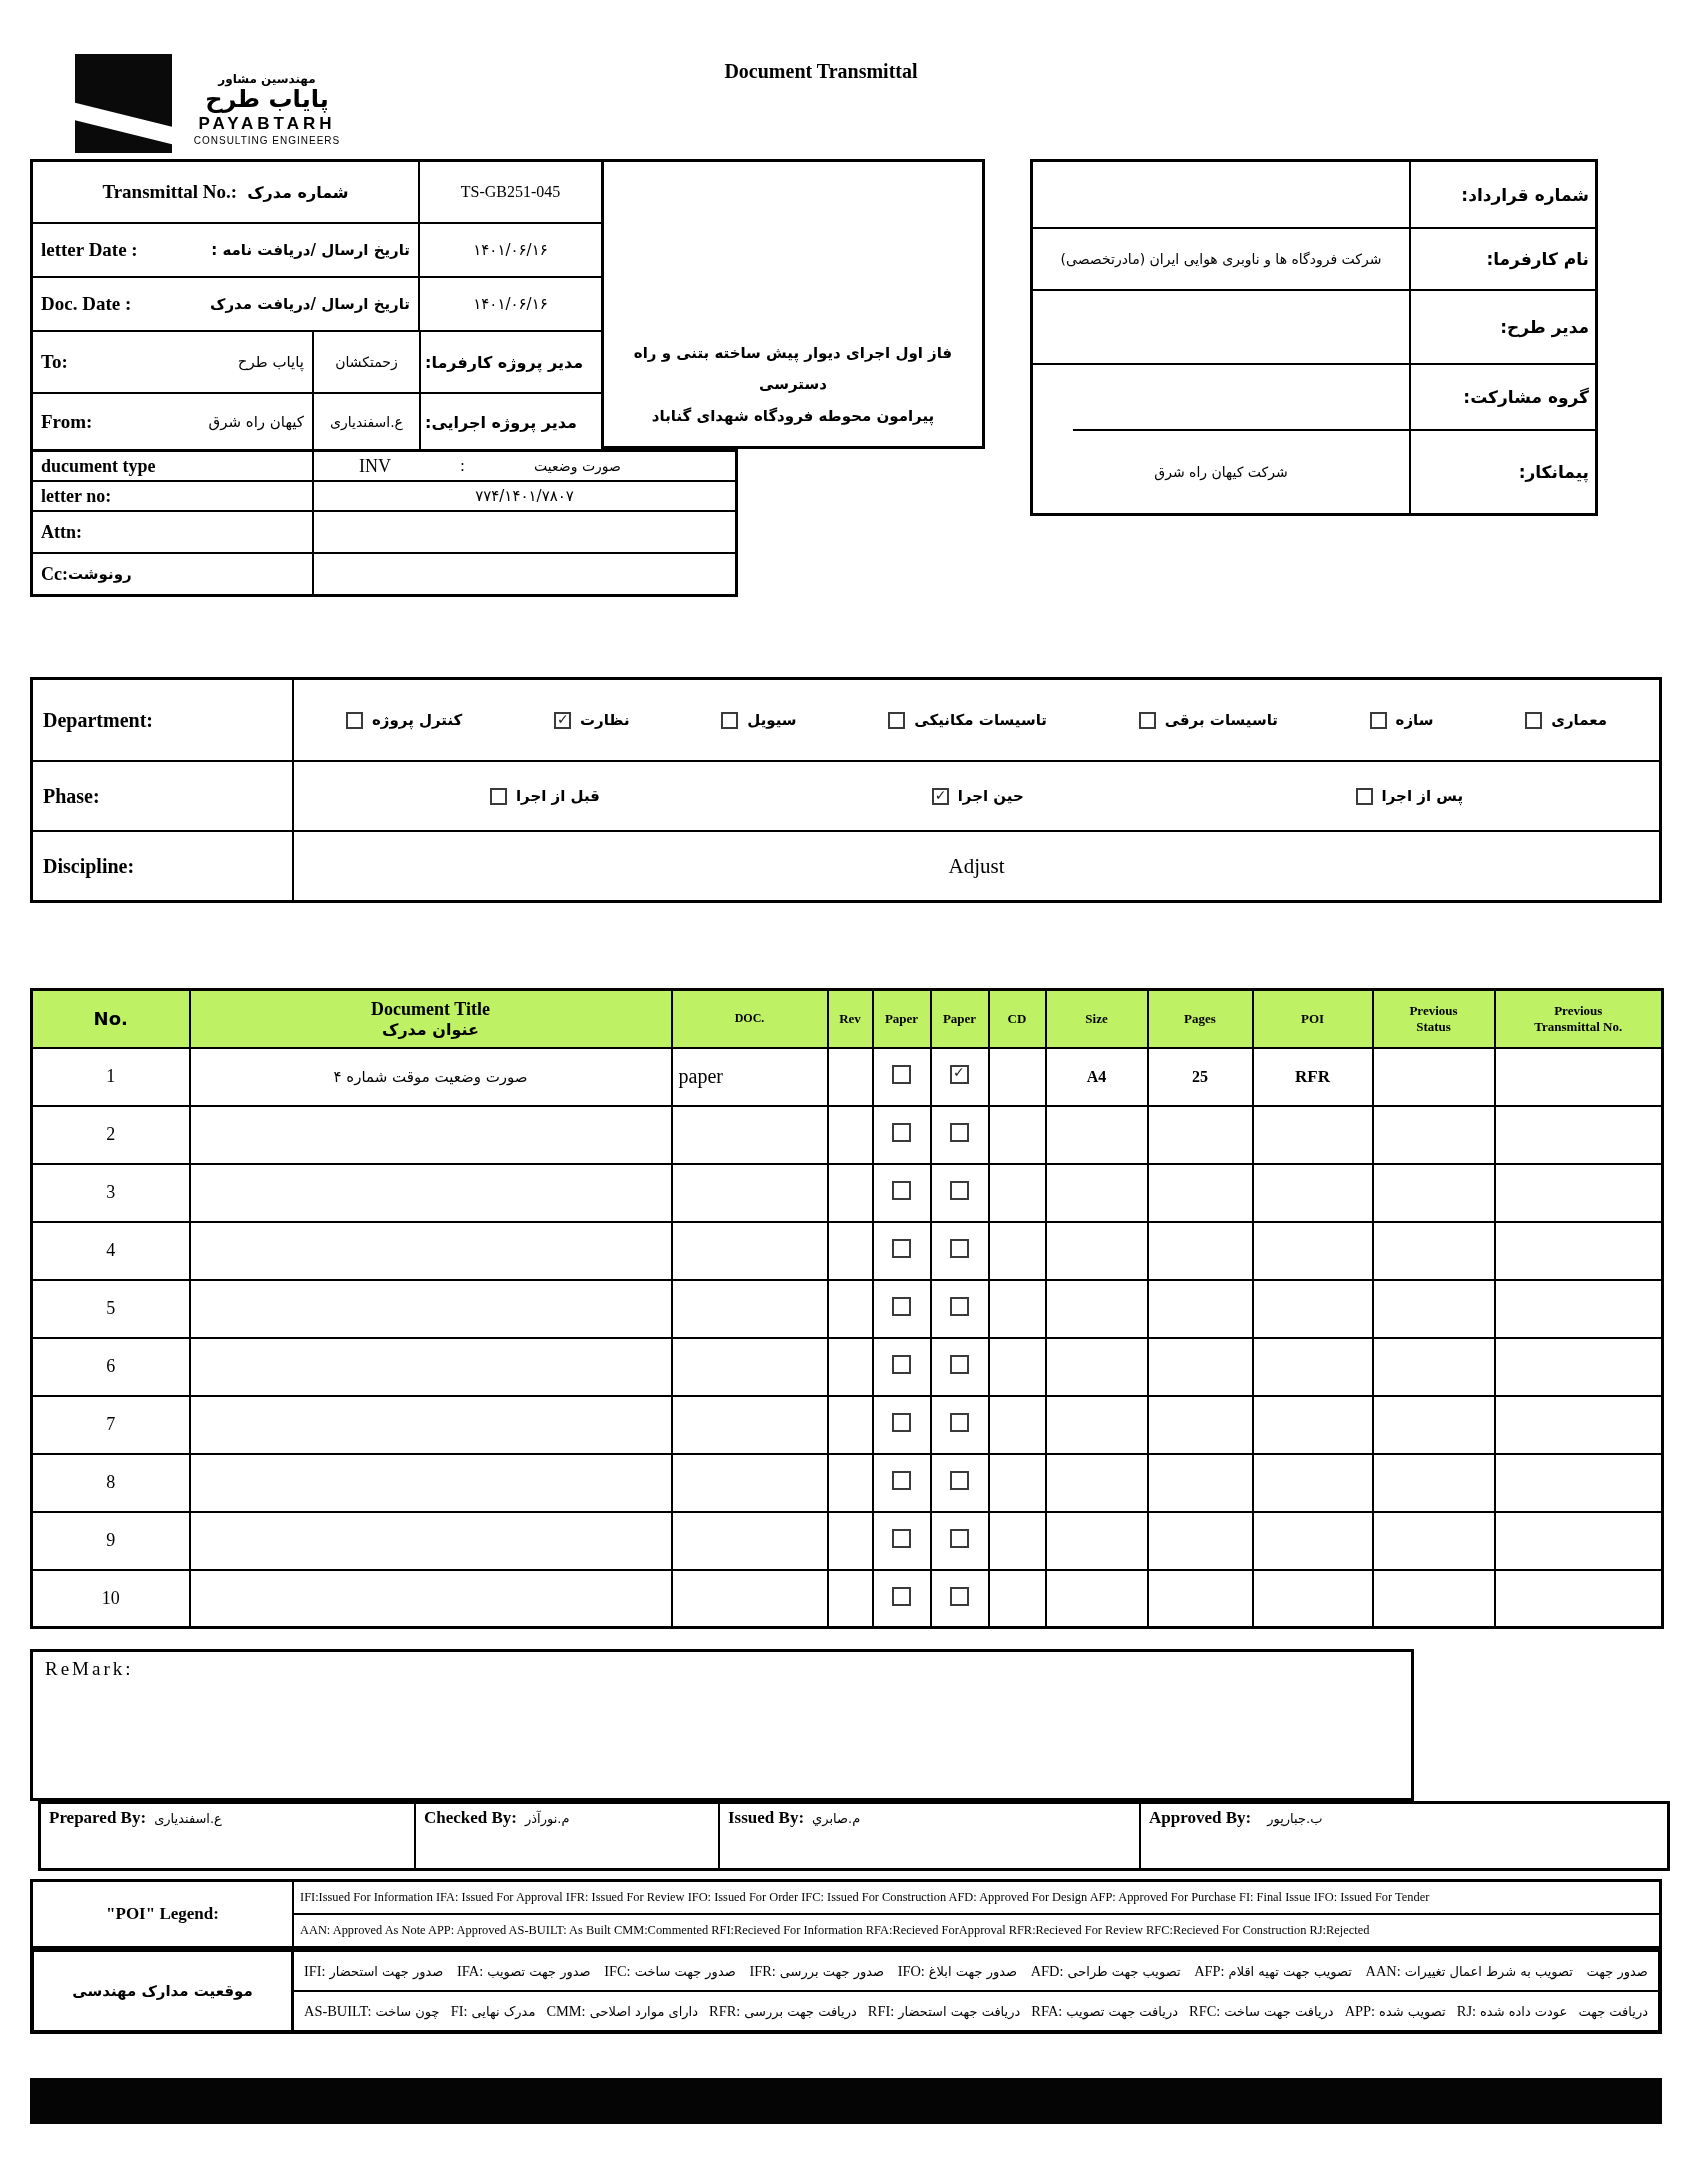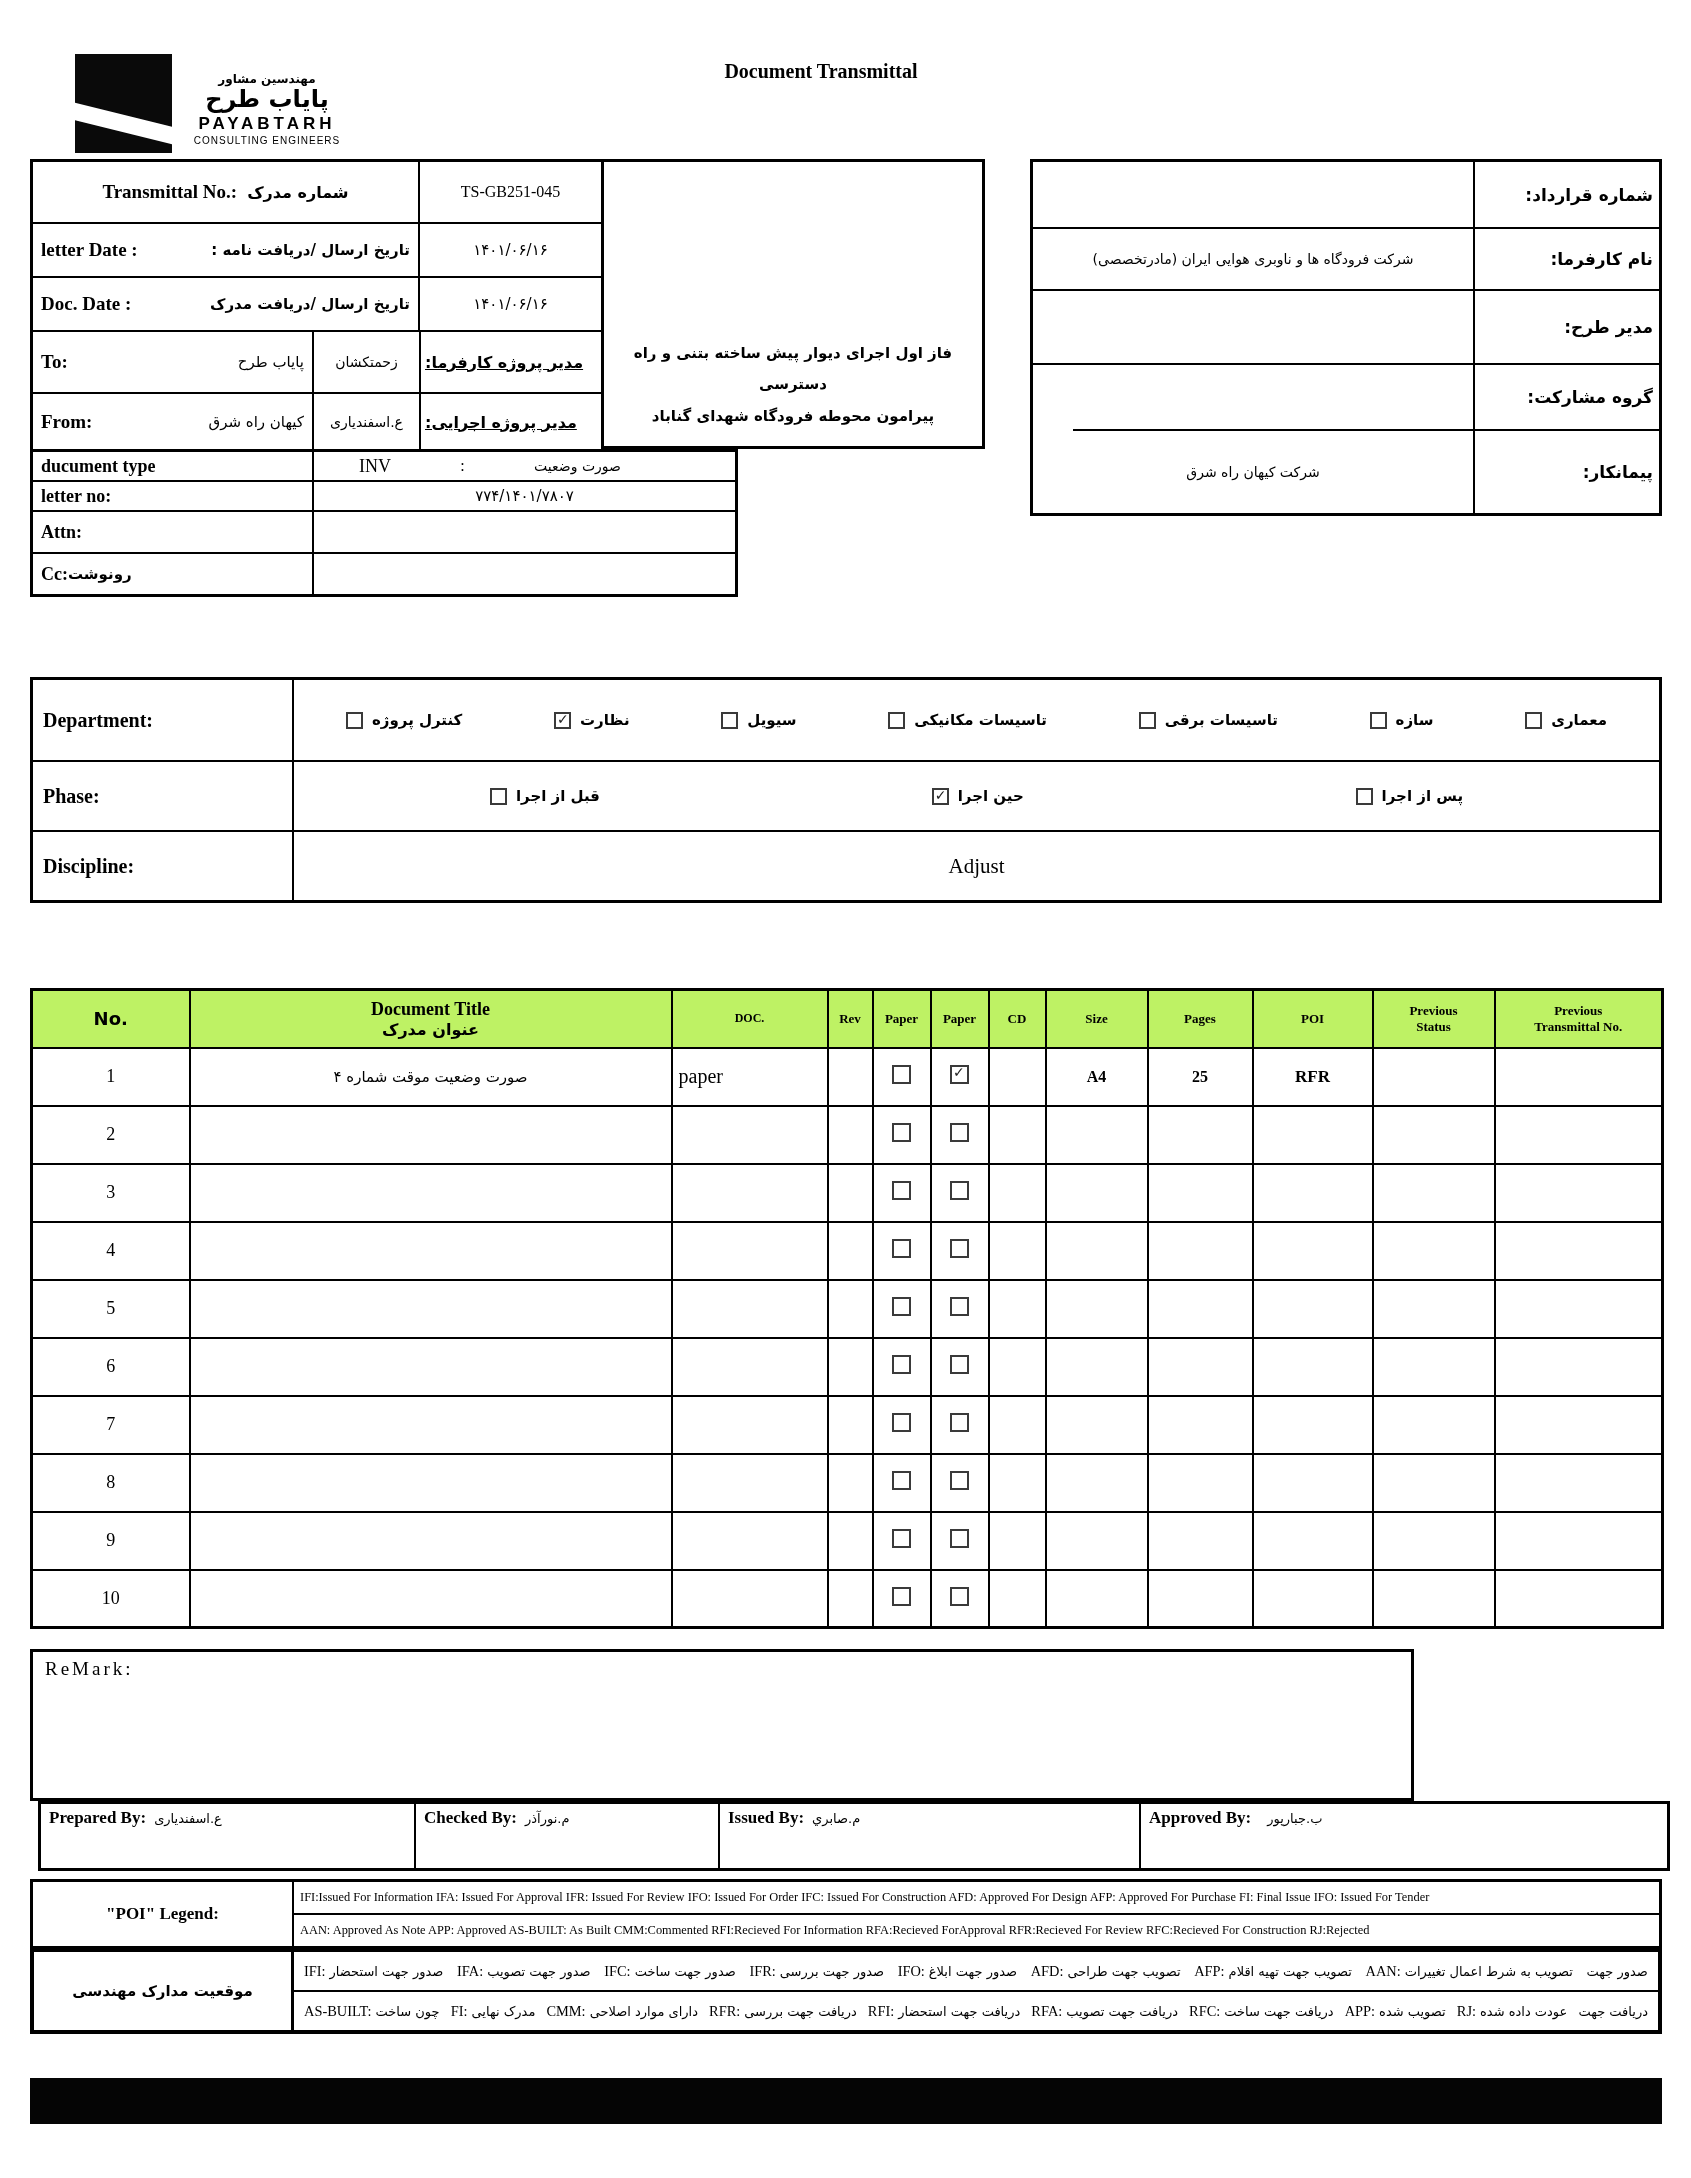--- a/index.html
+++ b/index.html
@@ -31,41 +31,41 @@
   
   .t-left-top{position:absolute;left:30px;top:159px;width:574px;border:3px solid #000;box-sizing:border-box;background:#fff;}
   .t-left-top .row{height:60px;}
   .t-left-top .row.h52{height:52px;}
   .t-left-top .row.h56{height:56px;}
   .lbl-cell{flex:1;padding:0 8px;}
   .lbl-cell.center{justify-content:center;gap:10px;}
   .val-cell{width:183px;border-left:2px solid #000;justify-content:center;flex:none;}
   .c1{width:279px;justify-content:space-between;padding:0 8px;flex:none;}
   .c2{width:107px;border-left:2px solid #000;justify-content:center;flex:none;}
-  .c3{flex:1;border-left:2px solid #000;justify-content:flex-end;padding:0 4px;direction:rtl;text-decoration:underline;}
+  .c3{flex:1;border-left:2px solid #000;justify-content:flex-end;padding:0 4px;direction:rtl;}
   .fs19{font-size:19px;} .fs18{font-size:18px;} .fs16{font-size:16px;}
   .fs15{font-size:15px;} .fs14{font-size:14px;}
   .spread{justify-content:space-between;}
 
   
   .t-left-bot{position:absolute;left:30px;top:449px;width:708px;border:3px solid #000;box-sizing:border-box;background:#fff;}
   .t-left-bot .row{height:28px;}
   .t-left-bot .row.h40{height:40px;}
   .lb-lbl{width:279px;padding:0 8px;flex:none;}
   .lb-val{flex:1;border-left:2px solid #000;justify-content:center;}
   .inv-val{justify-content:space-between;padding:0 114px 0 45px;}
 
   
   .desc{position:absolute;left:601px;top:159px;width:384px;height:290px;border:3px solid #000;
         box-sizing:border-box;display:flex;flex-direction:column;justify-content:flex-end;
         align-items:center;padding-bottom:14px;direction:rtl;}
   .desc div{font-size:15px;font-weight:bold;line-height:2.1;text-align:center;}
 
   
-  .t-right{position:absolute;left:1030px;top:159px;width:632px;border:3px solid #000;box-sizing:border-box;background:#fff;}
+  .t-right{position:absolute;left:1030px;top:159px;width:568px;border:3px solid #000;box-sizing:border-box;background:#fff;}
   .rrow{display:flex;border-bottom:2px solid #000;}
   .rrow:last-child{border-bottom:none;}
   .rr1{height:65px;} .rr2{height:60px;} .rr3{height:72px;} .rr4{height:64px;margin-left:40px;} .rr5{height:82px;}
   .rval{flex:1;display:flex;align-items:center;justify-content:center;direction:rtl;font-size:14px;}
   .rlbl{width:186px;border-left:2px solid #000;display:flex;align-items:center;box-sizing:border-box;
         direction:rtl;font-weight:bold;font-size:17px;padding-right:6px;flex:none;}
 
   
   .t-class{position:absolute;left:30px;top:677px;width:1632px;border:3px solid #000;box-sizing:border-box;}
   .t-class .row.dep{height:80px;} .t-class .row.ph{height:68px;} .t-class .row.dis{height:68px;}

